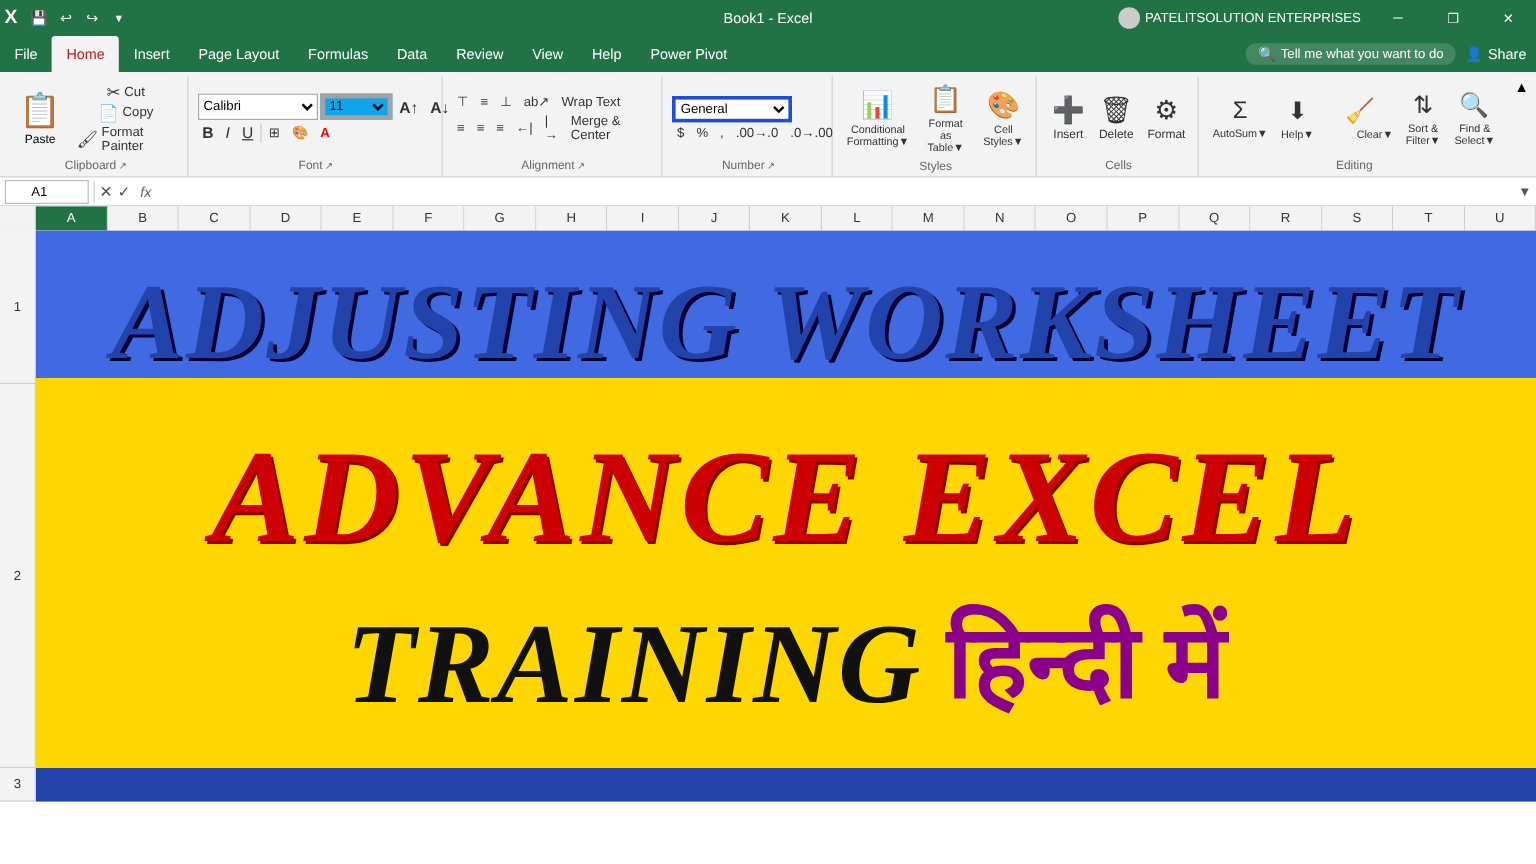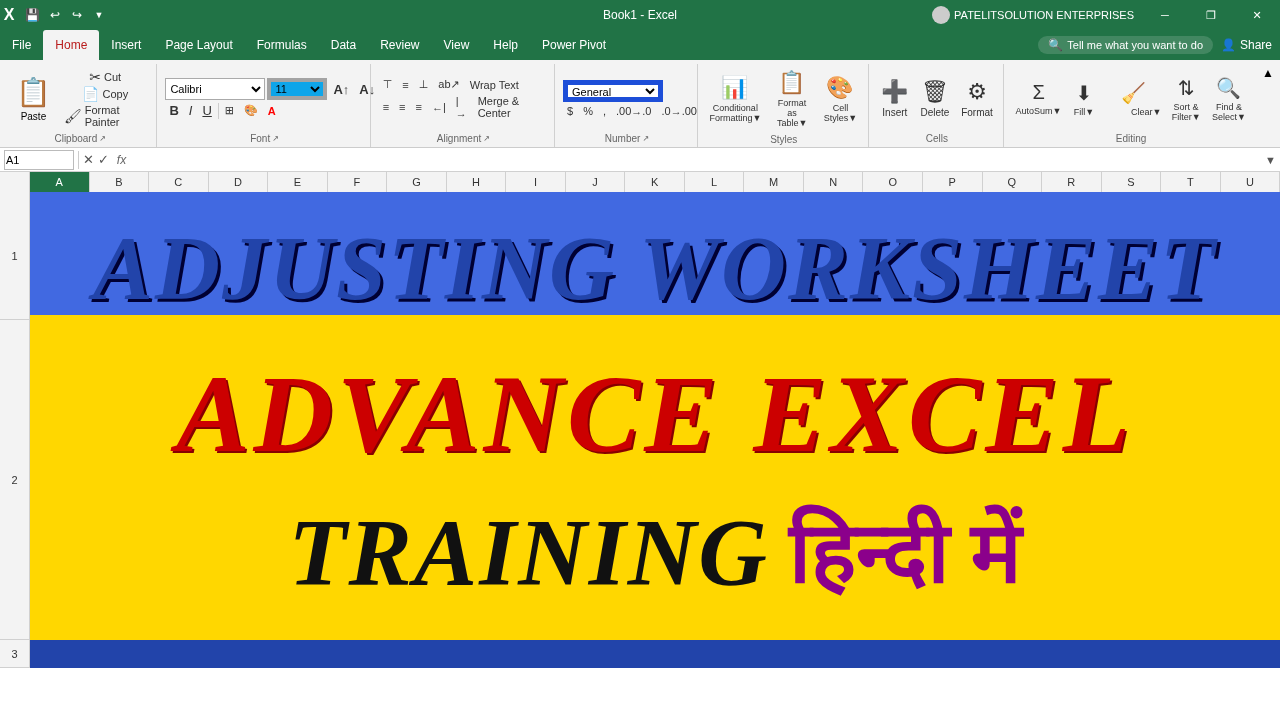--- a/index.html
+++ b/index.html
@@ -128,40 +128,40 @@
       display: flex;
       flex-direction: column;
       gap: 2px;
     }
 
     
     .num-format-select {
       width: 100px;
       height: 22px;
       font-size: 11px;
-      border: 5px solid #1d4ed8;
+      border: 3px solid #1d4ed8;
       background: white;
     }
 
     
     .formula-bar {
       display: flex;
       align-items: center;
       height: 24px;
       border-bottom: 1px solid #d0d0d0;
       background: white;
       padding: 0 4px;
       gap: 4px;
     }
     .name-box {
       width: 70px;
       height: 20px;
       border: 1px solid #bbb;
       font-size: 11px;
-      padding: 0 1px;
+      padding: 0 21px;
       display: flex;
       align-items: center;
     }
     .formula-divider { width: 1px; height: 18px; background: #ccc; }
     .fx-label { font-size: 12px; color: #666; font-style: italic; padding: 0 4px; }
     .formula-input { flex: 1; height: 20px; border: none; outline: none; font-size: 11px; }
 
     
     .col-header-row {
       display: flex;
@@ -487,21 +487,21 @@
   </div>
 
   <div class="ribbon-group" style="min-width:150px;border-right:none;">
     <div class="ribbon-group-content">
       <div class="rb-btn large">
         <div style="font-size:20px;">Σ</div>
         <span style="font-size:9px;">AutoSum▼</span>
       </div>
       <div class="rb-btn large">
         <div style="font-size:20px;">⬇</div>
-        <span style="font-size:9px;">Fill▼</span>
+        <span style="font-size:9px;">Help▼</span>
       </div>
       <div class="rb-btn large">
         <div style="font-size:20px;">🧹</div>
         <span style="font-size:9px;margin-left:25px;">Clear▼</span>
       </div>
       <div class="rb-btn large">
         <div style="font-size:20px;">⇅</div>
         <span style="font-size:9px;text-align:center;">Sort &amp;<br>Filter▼</span>
       </div>
       <div class="rb-btn large">

